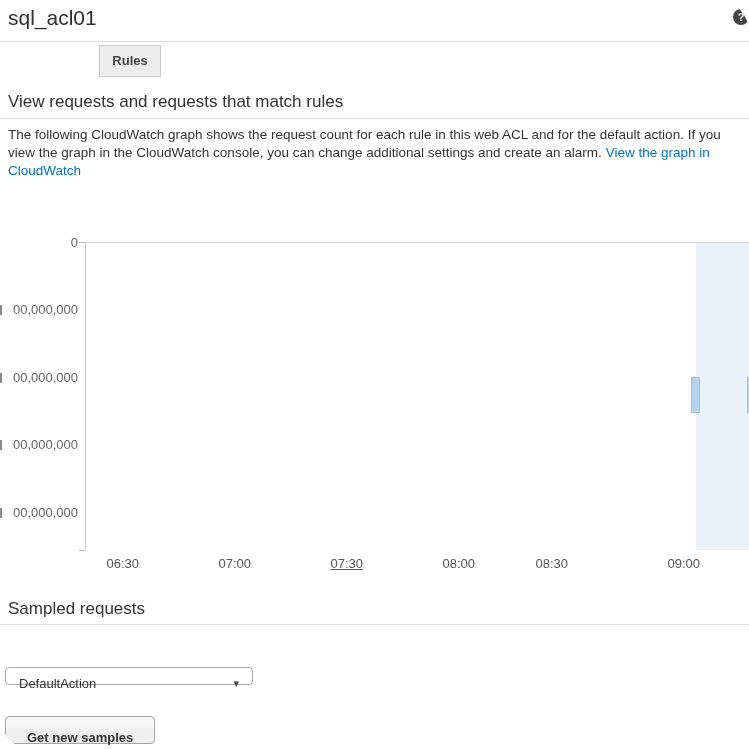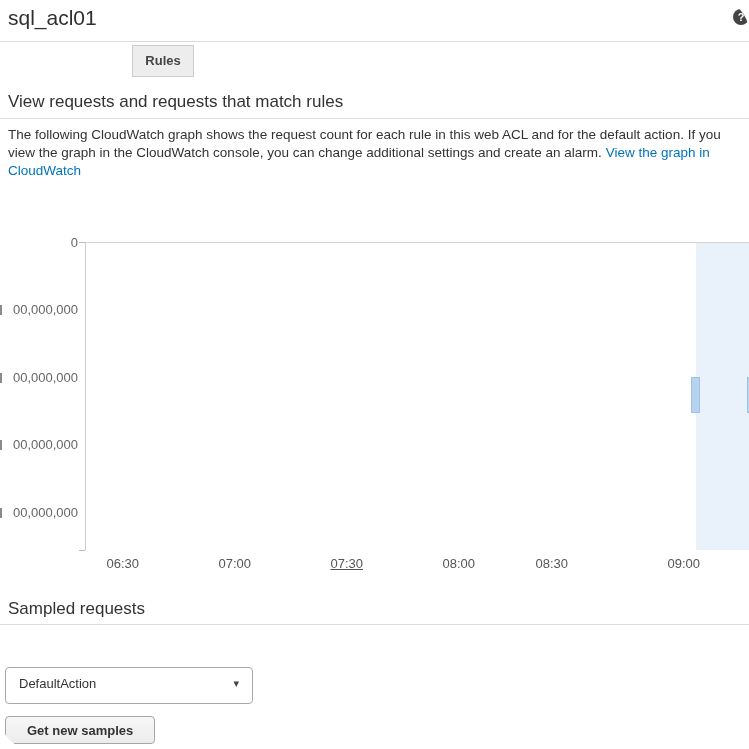--- a/index.html
+++ b/index.html
@@ -58,21 +58,20 @@
     line-height: 28px;
     color: #333;
   }
   .tab-inactive {
     left: 99px; width: 62px;
     height: 32px;
     background: #ededed;
     border: 1px solid #ccc;
     line-height: 30px;
     color: #444;
-    margin-left: 33px;
   }
 
   
   .section-heading { left: 8px; font-size: 17px; color: #333; white-space: nowrap; }
   .heading-requests { top: 92px; }
   .heading-sampled { top: 599px; }
   .para {
     left: 8px; top: 126px; width: 738px;
     font-size: 13.5px; line-height: 18px; color: #333;
   }
@@ -110,39 +109,39 @@
     box-sizing: border-box;
     top: 377px; height: 36px;
   }
   .bar-1 { left: 691px; width: 9px; }
   .bar-2 { left: 747px; width: 2px; border-right: none; }
 
   
   .instruction { left: 8px; top: 636px; font-size: 13.5px; color: #333; }
   .instruction b { font-weight: bold; }
   .dropdown {
-    left: 5px; top: 667px; width: 248px; height: 37px;
+    left: 5px; top: 667px; width: 248px; height: 18px;
     box-sizing: border-box;
     background: #fff;
     border: 1px solid #a9a9a9;
     border-radius: 4px;
     cursor: pointer;
   }
   .dropdown-value {
     position: absolute; left: 13px; top: 0;
     font-size: 13px; line-height: 31px; color: #333;
   }
   .dropdown-caret {
     position: absolute; right: 13px; top: 0;
     font-size: 11px; line-height: 31px; color: #444;
   }
   .get-samples-btn {
     left: 5px; top: 716px; height: 28px;
     box-sizing: border-box;
-    padding: 1px 21px;
+    padding: 8px 21px;
     background: linear-gradient(#f7f7f7, #ececec);
     border: 1px solid #a6a6a6;
     border-radius: 4px;
     font-family: "Liberation Sans", sans-serif;
     font-size: 13px; font-weight: bold; color: #333;
     line-height: 26px;
     cursor: pointer;
     white-space: nowrap;
   }
 </style>

